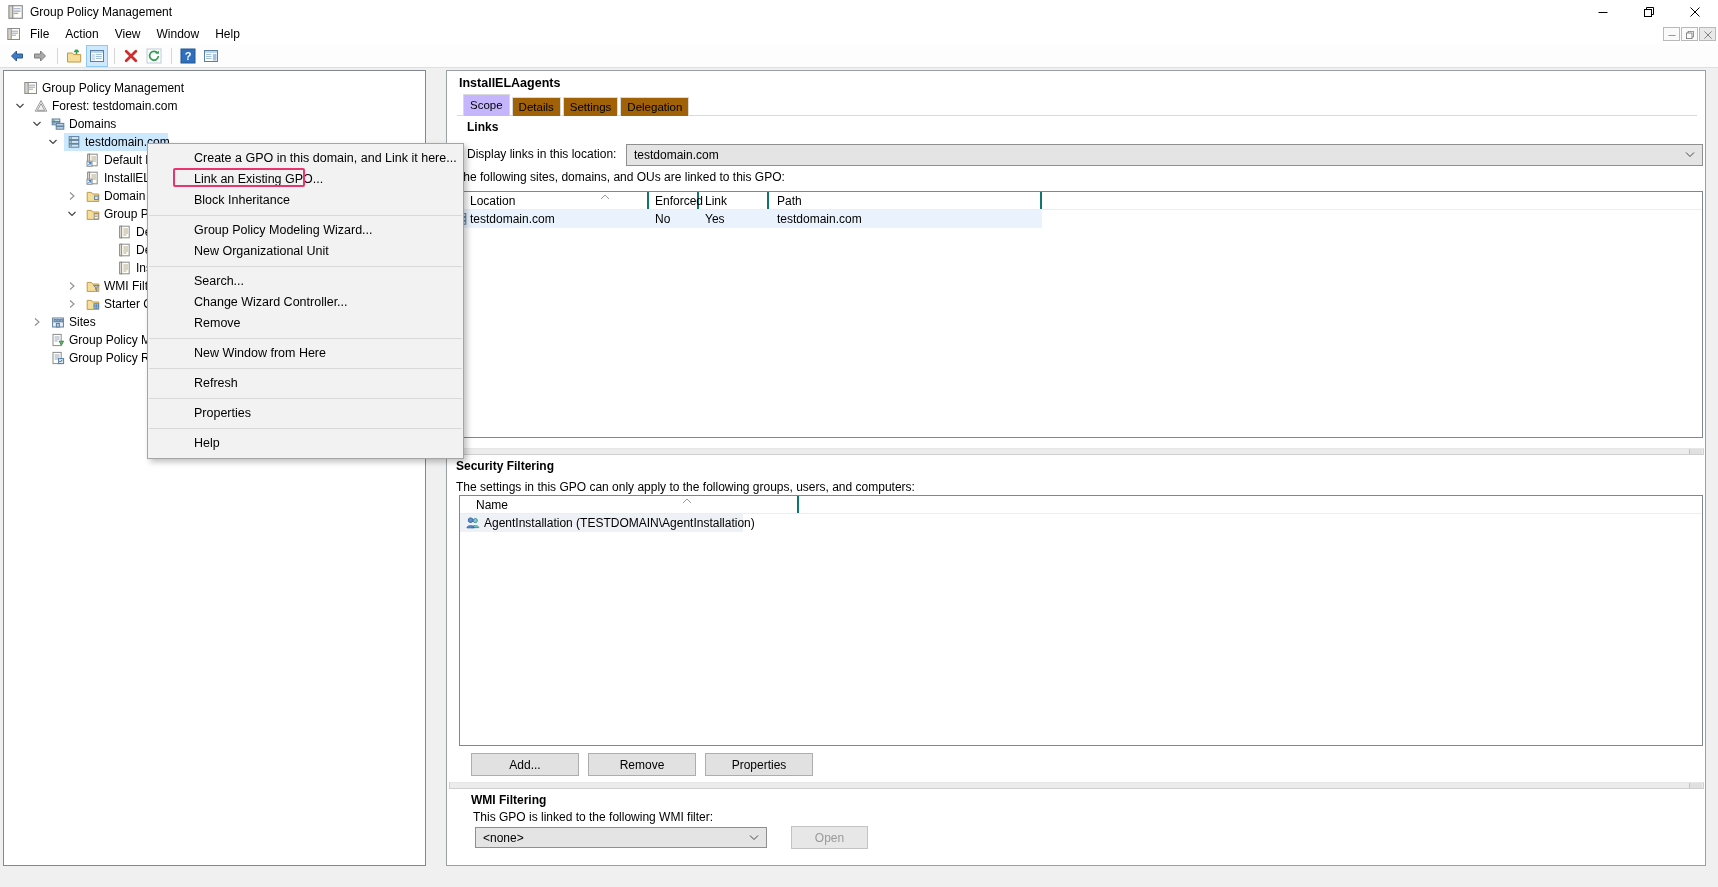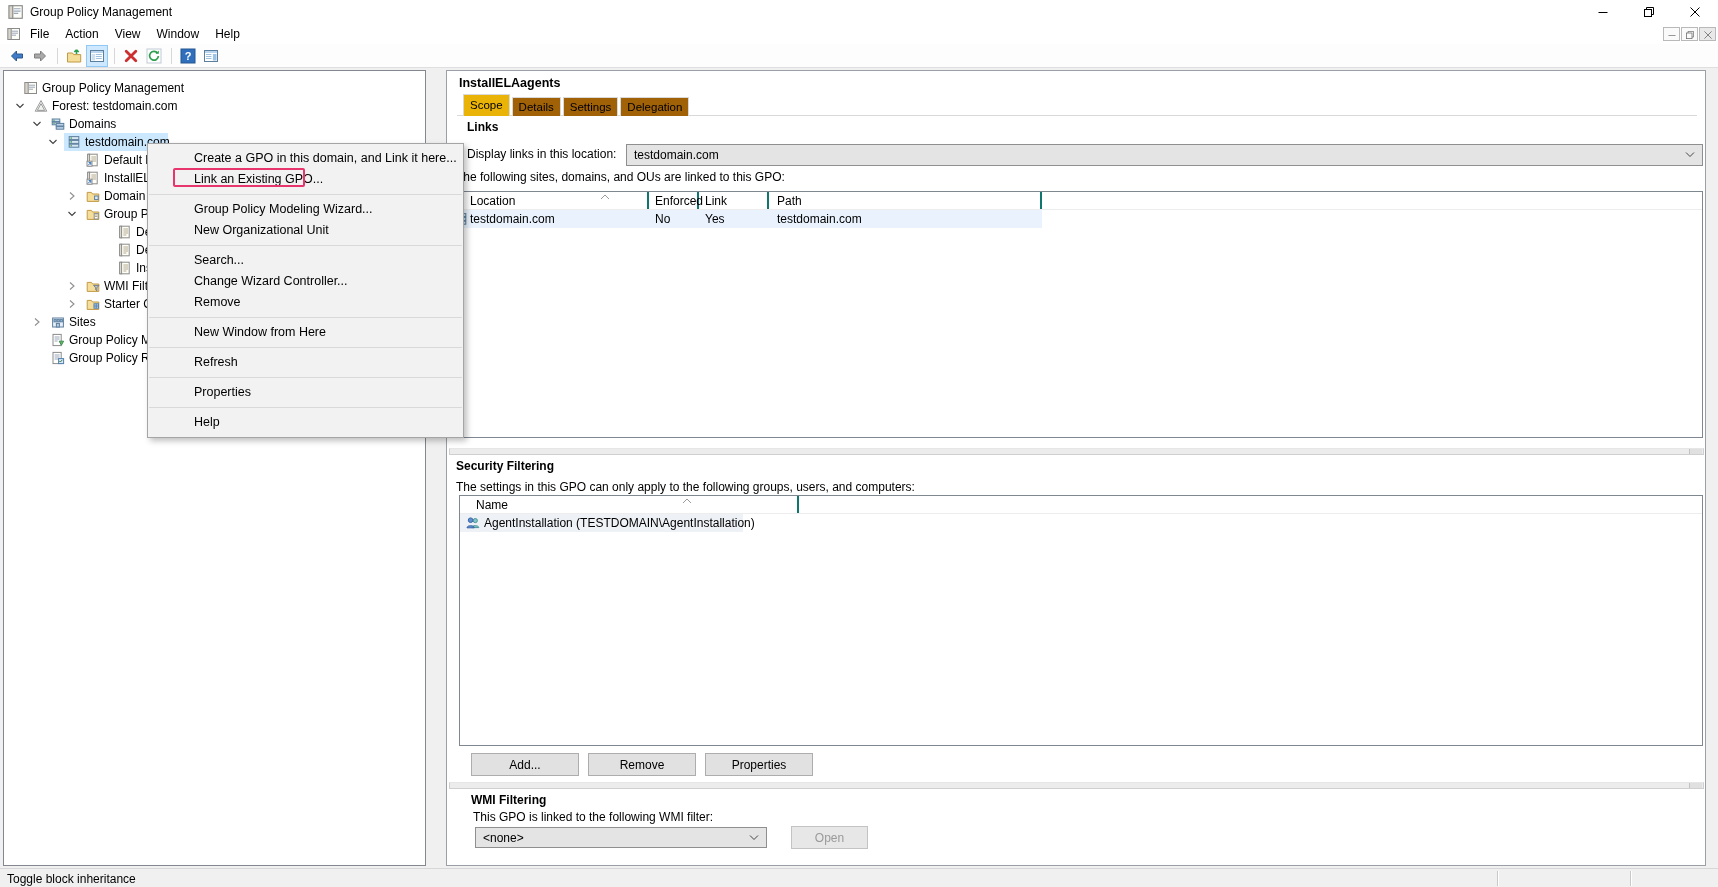--- a/index.html
+++ b/index.html
@@ -48,21 +48,21 @@
   #context-menu { position:absolute; left:147px; top:143px; width:317px; background:#f2f2f2; border:1px solid #a5a5a5; box-shadow:3px 3px 6px rgba(0,0,0,.25); z-index:60; padding:4px 0; }
   .cm-item { position:relative; height:21px; line-height:21px; padding-left:46px; font-size:12.5px; white-space:nowrap; }
   .cm-sep { height:1px; background:#d9d9d9; margin:4px 1px; }
   .anno { position:absolute; left:25px; top:-1px; width:132px; height:19px; border:2px solid #e8356d; border-radius:2px; pointer-events:none; }
 
   
   #gpo-title { position:absolute; left:12px; top:5px; font-size:12.5px; font-weight:bold; }
   #tabline { position:absolute; left:10px; right:8px; top:44px; height:1px; background:#d9d9d9; }
   #tabs { position:absolute; left:16px; top:24px; height:21px; display:flex; align-items:flex-end; }
   .tab { height:19px; padding:3px 6px 0 6px; font-size:11.5px; background:#a16207; border:1px solid #d9d9d9; border-bottom:0; margin-right:2px; position:relative; }
-  .tab.active { background:#eab308; height:22px; z-index:2; padding-top:4px; }
+  .tab.active { background:#c4b5fd; height:22px; z-index:2; padding-top:4px; }
   .section-head { position:absolute; font-weight:bold; font-size:12px; }
   .cap { position:absolute; font-size:12px; white-space:nowrap; }
 
   .combo { position:absolute; height:22px; background:#e4e4e4; border:1px solid #8f8f8f; display:flex; align-items:center; padding:0 7px; font-size:12px; }
   .combo .chev { margin-left:auto; width:10px; height:6px; }
 
   .listbox { position:absolute; background:#fff; border:1px solid #7f8790; }
   .list-header { position:absolute; left:0; top:0; right:0; height:18px; display:flex; border-bottom:1px solid #ededed; }
   .lh { font-size:12px; padding-top:2px; border-right:2px solid #0f766e; }
   .c0 { width:189px; padding-left:10px; } .c1 { width:50px; padding-left:6px; }
@@ -550,35 +550,31 @@
     </div>
     <button class="btn disabled" style="left:344px; top:755px; width:77px;">Open</button>
   <button class="btn" style="left: 24px; top: 682px;">Add...</button>
       <button class="btn" style="left: 141px; top: 682px;">Remove</button>
       <button class="btn" style="left: 258px; top: 682px;">Properties</button>
     </div>
 
   <div id="context-menu">
       <div class="cm-item">Create a GPO in this domain, and Link it here...</div>
       <div class="cm-item">Link an Existing GPO...<span class="anno" style="border-color: rgb(232, 53, 109);"></span></div>
+      <div class="cm-item">Block Inheritance</div>
       <div class="cm-sep"></div>
       <div class="cm-item">Group Policy Modeling Wizard...</div>
       <div class="cm-item">New Organizational Unit</div>
       <div class="cm-sep"></div>
       <div class="cm-item">Search...</div>
       <div class="cm-item">Change Wizard Controller...</div>
       <div class="cm-item">Remove</div>
       <div class="cm-sep"></div>
       <div class="cm-item">New Window from Here</div>
       <div class="cm-sep"></div>
       <div class="cm-item">Refresh</div>
       <div class="cm-sep"></div>
       <div class="cm-item">Properties</div>
       <div class="cm-sep"></div>
       <div class="cm-item">Help</div>
     </div>
 
-  <div id="statusbar">
-    <span id="status-text">Toggle block inheritance</span>
-    <span class="sb-div" style="left:1497px;"></span>
-    <span class="sb-div" style="left:1630px;"></span>
-  </div>
 </div>
 
 </body></html>

